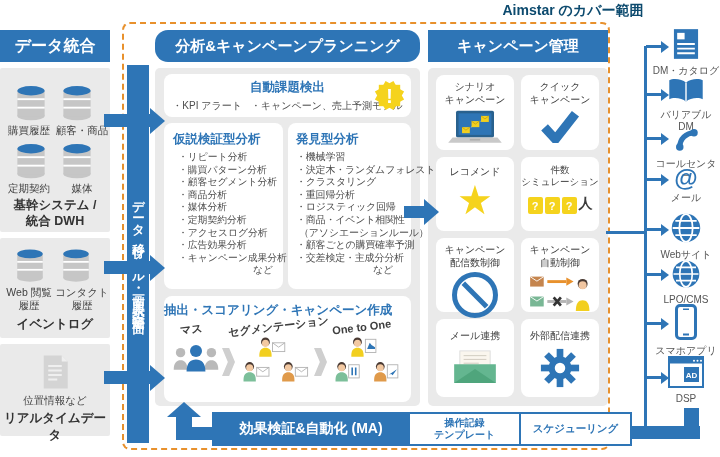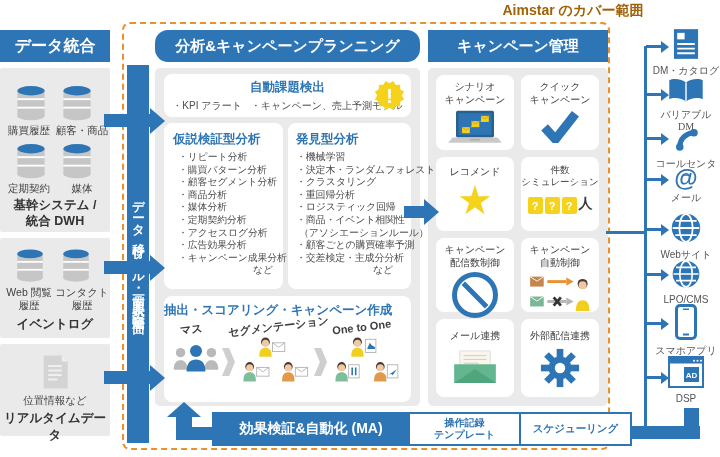--- a/index.html
+++ b/index.html
@@ -35,21 +35,21 @@
   .chan .cl{font-size:10px;color:#555;line-height:1.15;margin-top:1px;}
   .dashed{border:2px dashed #e8912d;border-radius:8px;z-index:2;}
   .tile{width:15px;height:17px;background:#f5d31d;color:#fff;font-weight:bold;font-size:11px;
     display:inline-flex;align-items:center;justify-content:center;border-radius:2px;margin-right:2px;}
 </style>
 </head>
 <body>
 
 <div id="stage">
 
-  <div class="abs" style="left:498px;top:2px;width:150px;font-size:14px;font-weight:bold;color:#a16207;text-align:center;">Aimstar のカバー範囲</div>
+  <div class="abs" style="left:498px;top:2px;width:150px;font-size:14px;font-weight:bold;color:#0c4a6e;text-align:center;">Aimstar のカバー範囲</div>
   <div class="abs dashed" style="left:122px;top:22px;width:484px;height:424px;"></div>
 
   <div class="abs hdr" style="left:0;top:30px;width:110px;height:32px;font-size:16px;">データ統合</div>
 
   <div class="abs panel" style="left:0;top:68px;width:110px;height:164px;border-radius:2px;"></div>
   <svg class="abs" style="left:15px;top:82px;z-index:3;" width="32" height="40" viewBox="0 0 34 42">
       <ellipse cx="17" cy="36" rx="14.5" ry="4.5" fill="#c6c6c6"></ellipse>
       <rect x="2.5" y="9" width="29" height="27" fill="#c6c6c6"></rect>
       <rect x="2.5" y="17" width="29" height="2" fill="#fff"></rect>
       <rect x="2.5" y="26" width="29" height="2" fill="#fff"></rect>
@@ -346,21 +346,21 @@
   <div class="abs chan" style="left:652px;top:28px;width:68px;">
     <svg width="26" height="32" viewBox="0 0 28 34">
         <rect x="1" y="1" width="26" height="32" fill="#2e75b6"></rect>
         <rect x="4.5" y="5" width="8" height="7" fill="#fff"></rect>
         <g stroke="#fff" stroke-width="2" fill="none">
           <path d="M4.5 17 h19 M4.5 22 h19 M4.5 27 h19"></path>
         </g>
       </svg>
     <div class="cl">DM・カタログ</div>
   </div>
-  <div class="abs chan" style="left:652px;top:78px;width:68px;font-family:Liberation Serif, serif;">
+  <div class="abs chan" style="left:652px;top:78px;width:68px;">
     <svg width="38" height="26" viewBox="0 0 40 28">
         <path d="M20 5 C16 1 6 0 2 2.5 V23 c4 -2.5 14 -1.5 18 2.5 c4 -4 14 -5 18 -2.5 V2.5 C34 0 24 1 20 5 z" fill="#2e75b6"></path>
         <path d="M20 5 V25.5" stroke="#fff" stroke-width="1.5"></path>
       </svg>
     <div class="cl pre">バリアブル
 DM</div>
   </div>
   <div class="abs chan" style="left:652px;top:126px;width:68px;">
     <svg width="27" height="27" viewBox="0 0 36 36">
         <path d="M9 28 A 19 19 0 0 1 28 9" stroke="#2e75b6" stroke-width="7" fill="none" stroke-linecap="round"></path>

